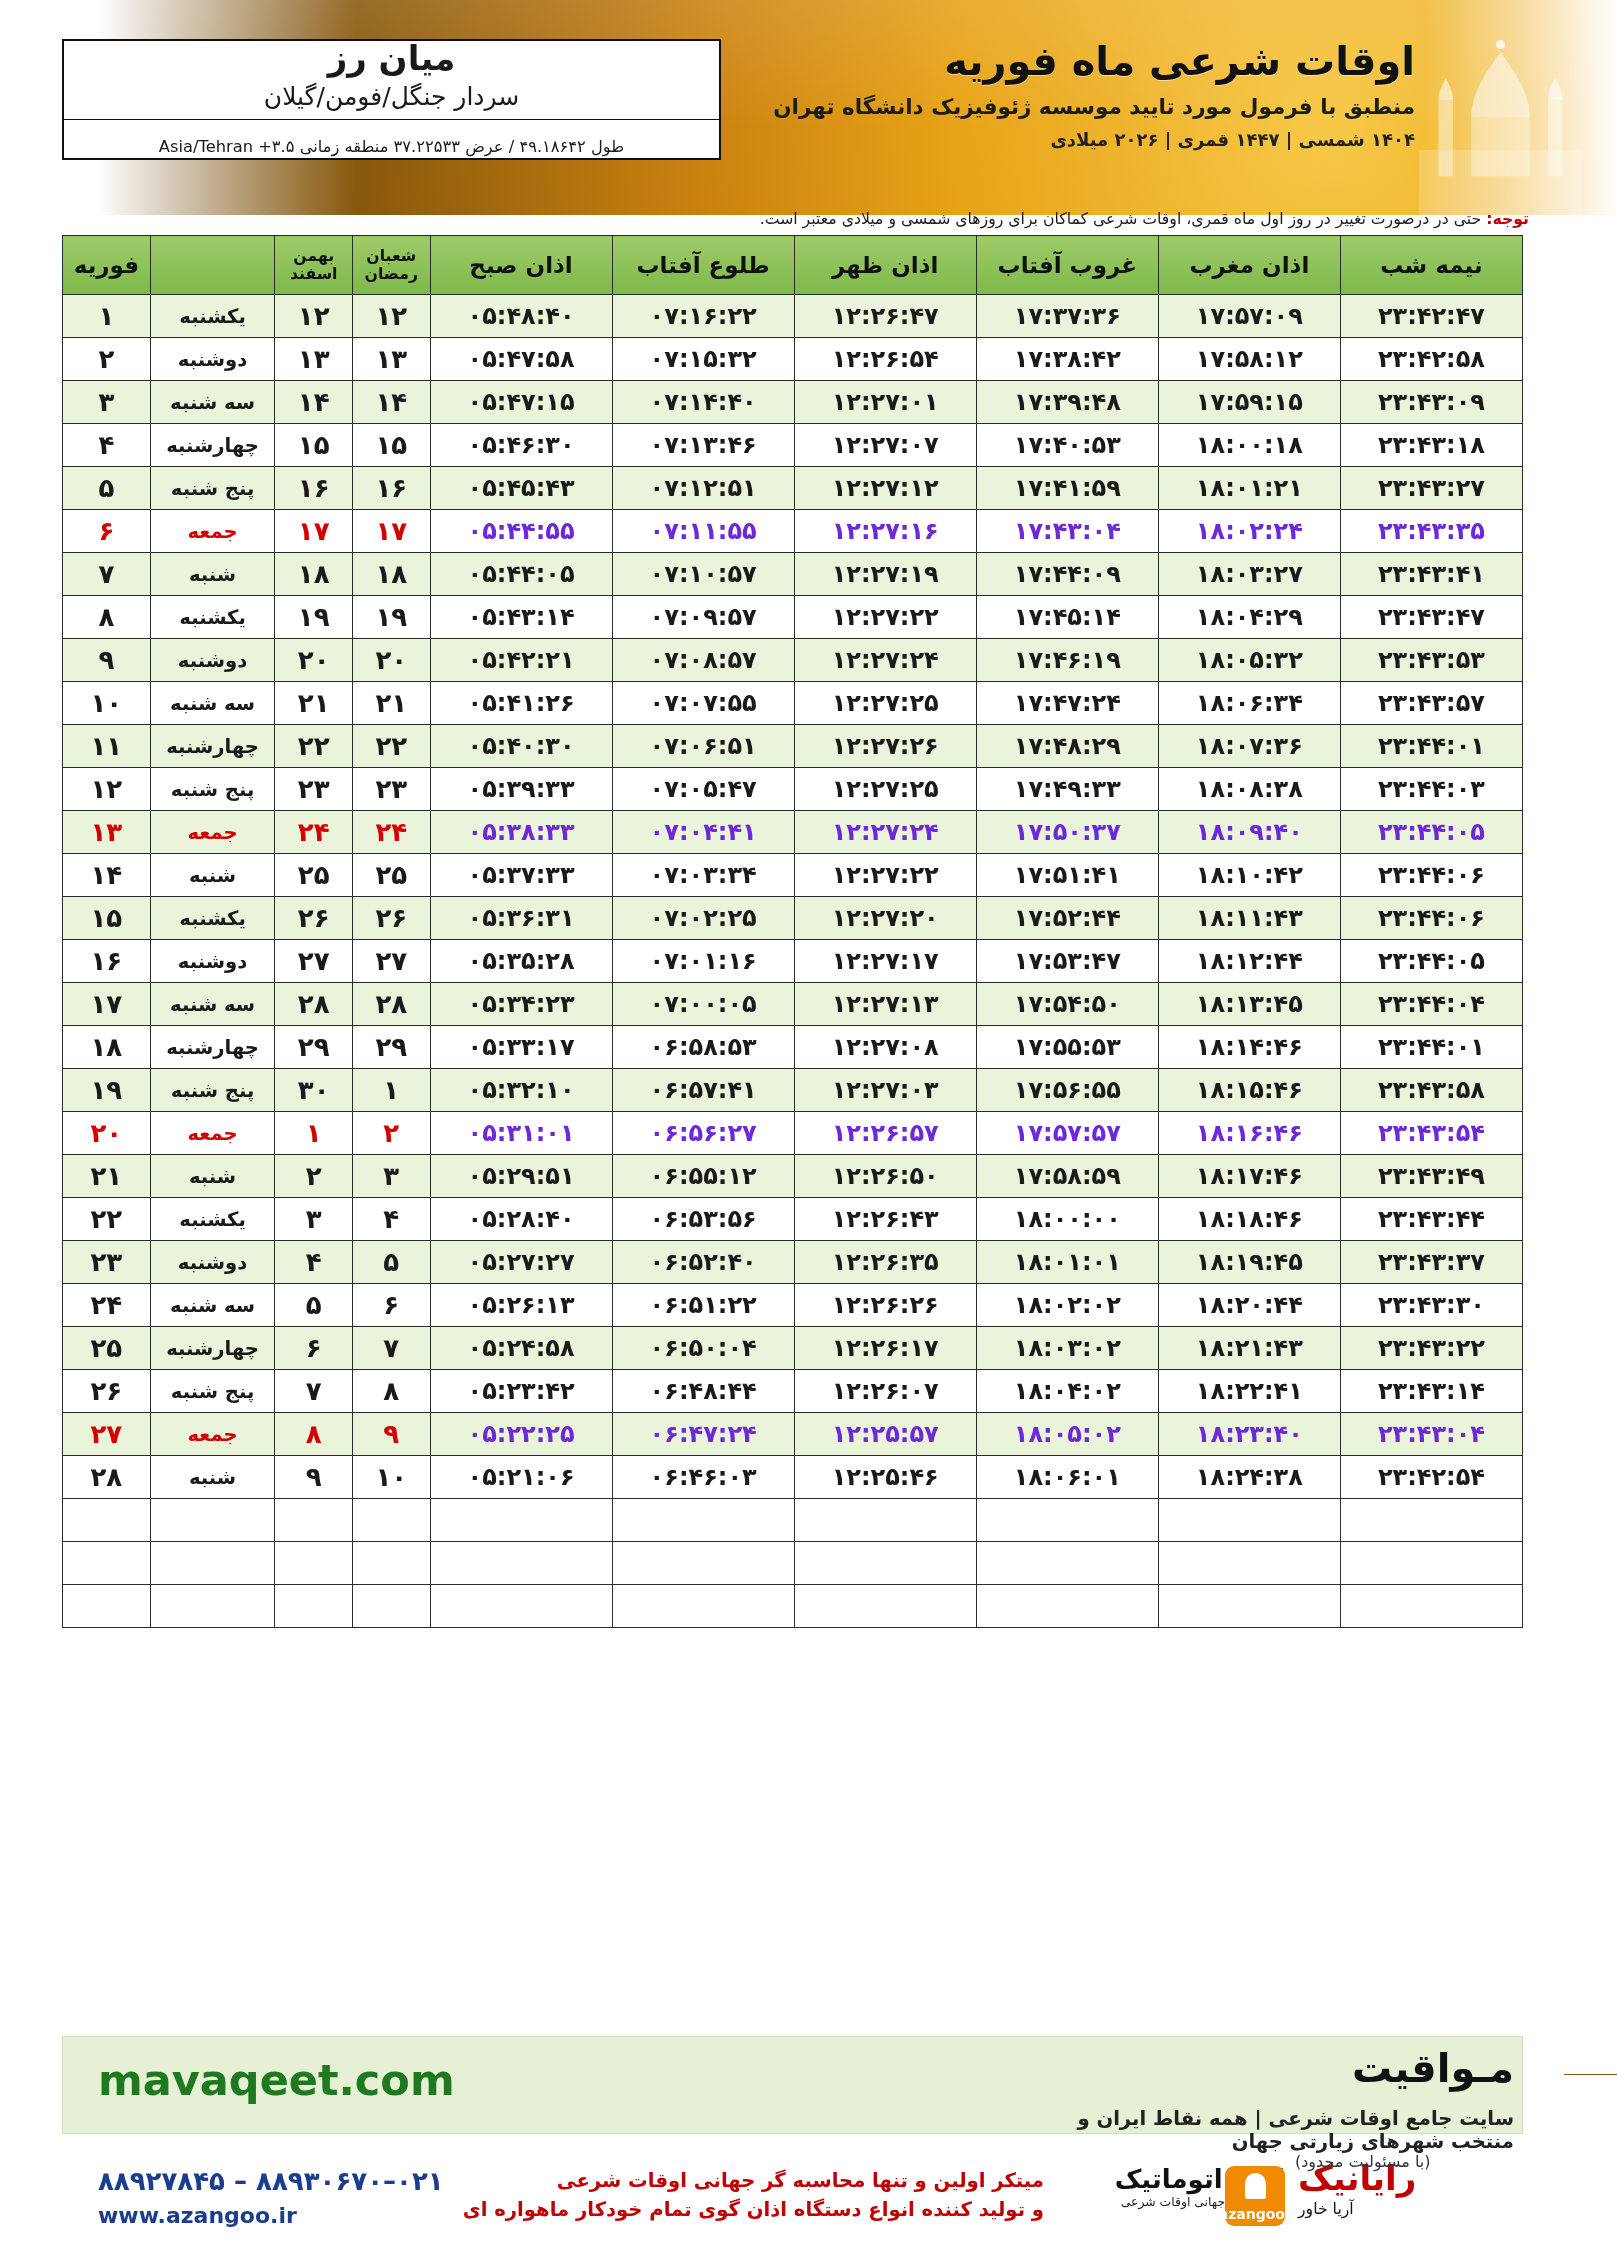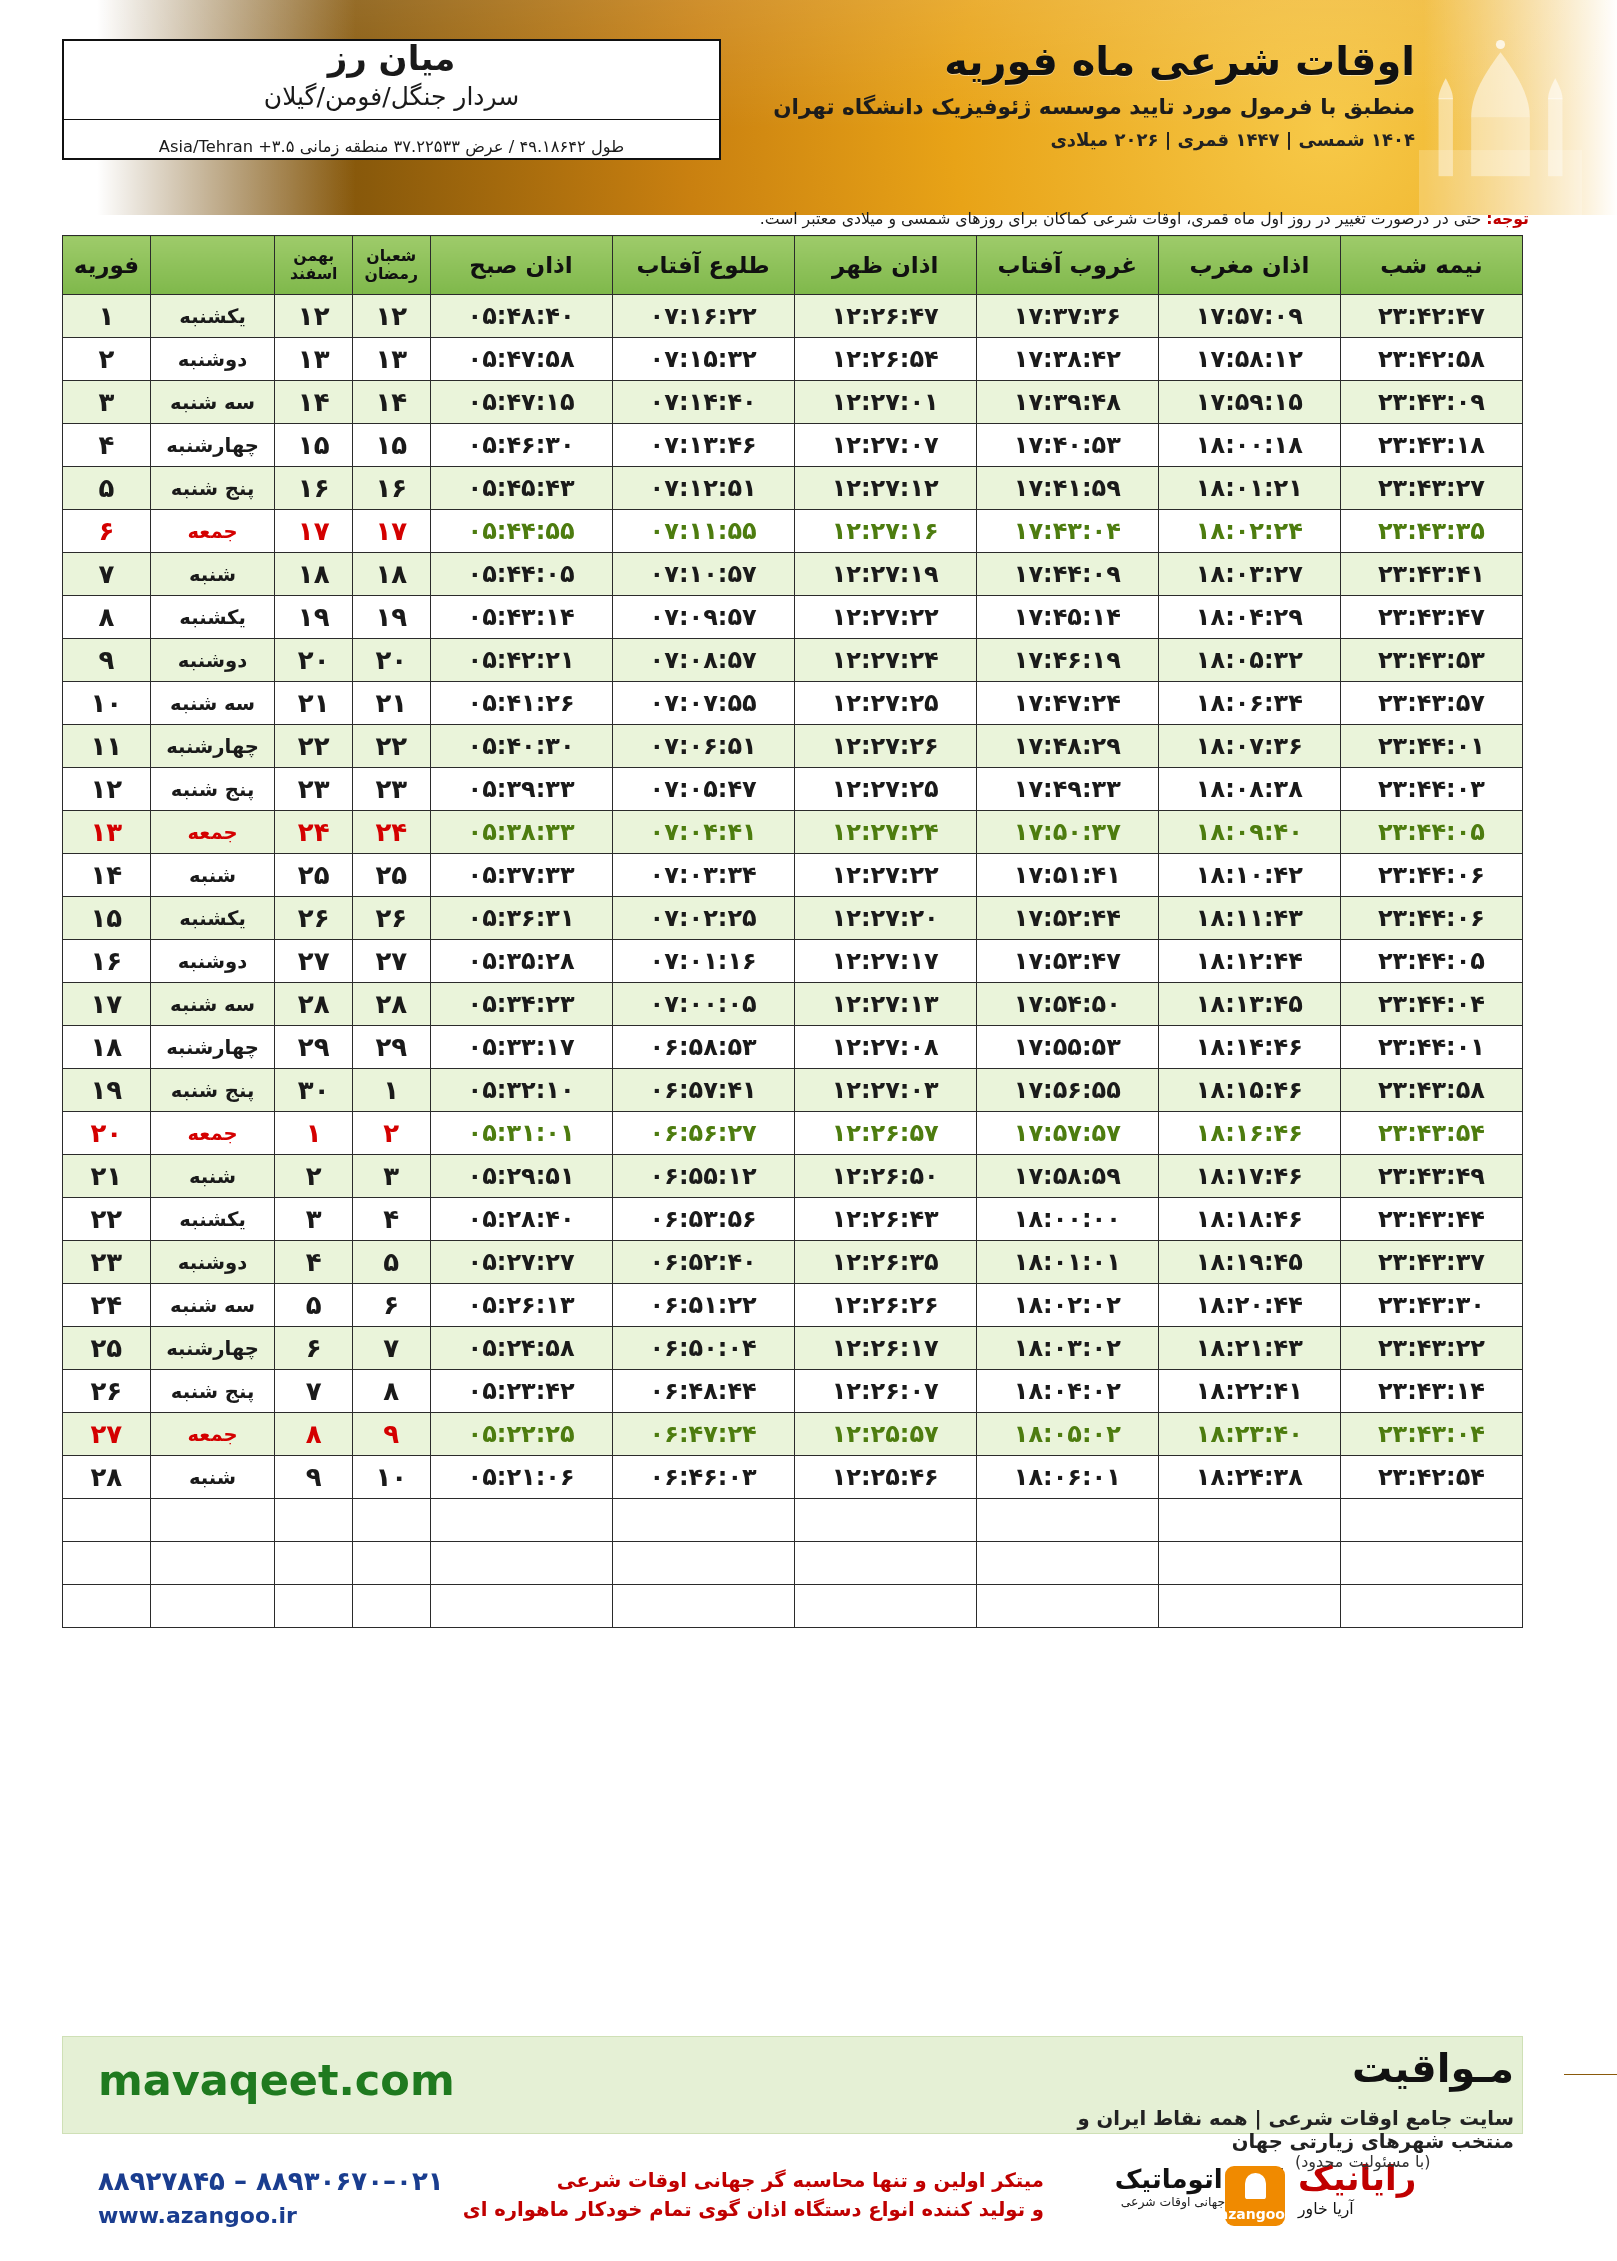--- a/index.html
+++ b/index.html
@@ -84,21 +84,21 @@
   }
   thead th{
     background:linear-gradient(180deg,#9ecb6a,#7fb84b);
     color:#111;font-size:23px;height:56px;
     border-color:#2b2b2b;
   }
   thead th.small{font-size:15.7px;line-height:1.15;font-weight:bold;}
   tbody tr:nth-child(odd) td{background:#eaf4da;}
   tbody tr:nth-child(even) td{background:#ffffff;}
   td.day{font-size:19.6px;}
-  tr.friday td{color:#4d7c0f;}
+  tr.friday td{color:#6d28d9;}
   tr.friday td.num, tr.friday td.day{color:#d40000;}
   td.num{font-size:26px;}
   .col-num{width:78px;}
   .col-day{width:111px;}
   .col-h{width:69px;}
   .col-s{width:69px;}
   .col-t{width:162px;}
   tbody tr.empty td{height:40px;background:#ffffff;}
 
   

